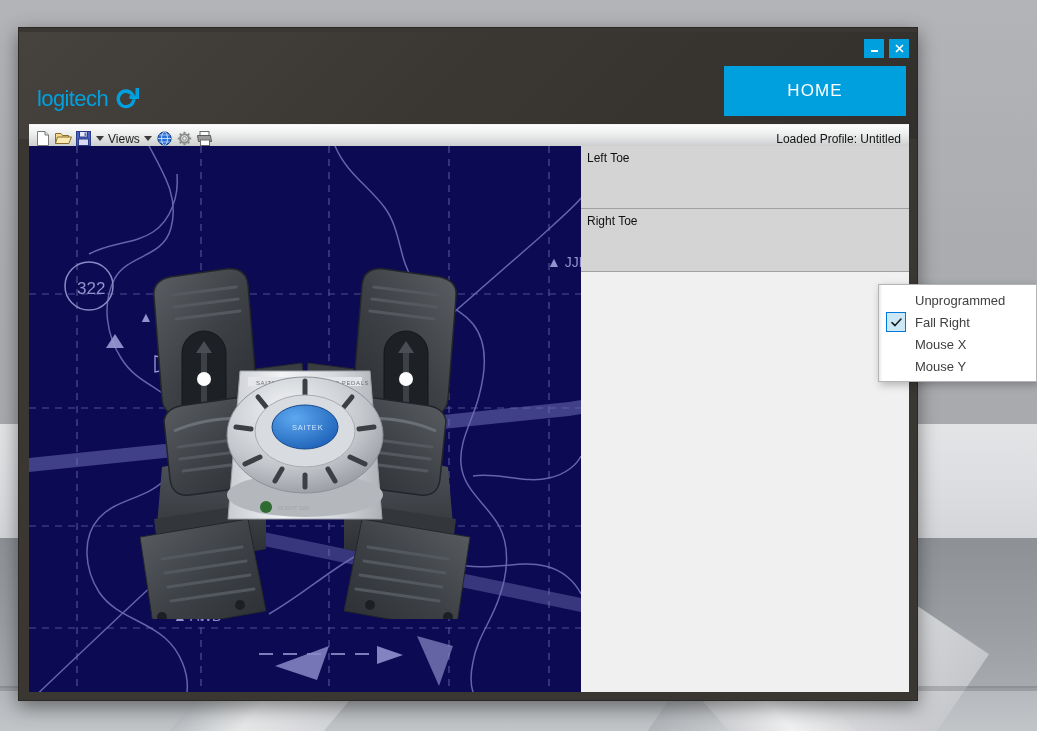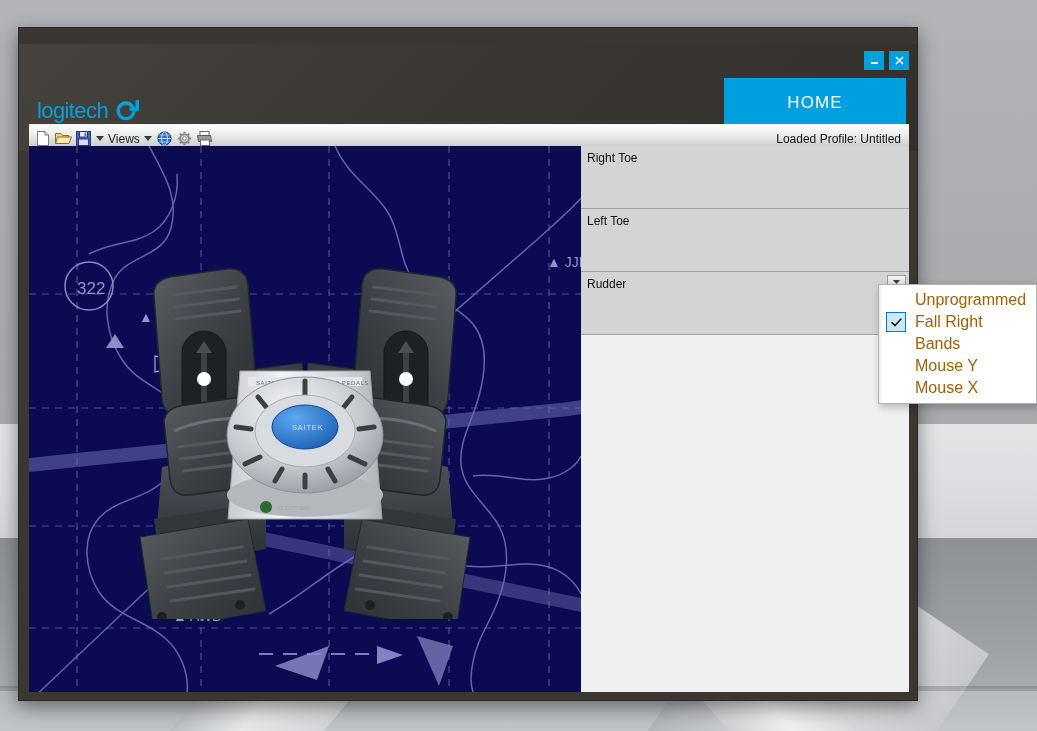--- a/index.html
+++ b/index.html
@@ -33,21 +33,21 @@
     background:#3a3733;
     box-shadow:0 6px 18px rgba(0,0,0,.45);
     border:1px solid #2b2926;
     box-sizing:border-box;
   }
   
   #titlebar{position:absolute;right:8px;top:7px;height:20px;display:flex;gap:5px;}
   .win-btn{width:20px;height:19px;background:#009fdd;display:flex;align-items:center;justify-content:center;cursor:pointer;}
   .win-btn svg{display:block;}
   
-  #brandbar{position:absolute;left:0;top:16px;width:100%;height:107px;
+  #brandbar{position:absolute;left:0;top:4px;width:100%;height:107px;
     background:linear-gradient(135deg,#46423d 0%,#3b3833 45%,#332f2c 100%);}
   #logo{position:absolute;left:18px;top:54px;display:flex;align-items:center;gap:7px;}
   #logo .wordmark{color:#00a0df;font-size:22px;letter-spacing:-.6px;font-weight:400;line-height:1;}
   #logo .gmark{width:26px;height:26px;}
   
   #nav{position:absolute;right:11px;top:34px;display:flex;gap:28px;}
   .nav-tab{height:50px;display:flex;align-items:center;justify-content:center;
     color:#fff;font-size:17px;letter-spacing:1.1px;cursor:pointer;position:relative;overflow:hidden;}
   #tab-home{width:182px;background:#009fdd;}
   #tab-prog{width:182px;background:#7fd3f2;}
@@ -78,21 +78,21 @@
   #row-right-toe{height:63px;}
   #row-rudder{height:63px;}
   .axis-dd{position:absolute;right:3px;top:3px;width:17px;height:12px;
     background:linear-gradient(180deg,#f4f4f4,#d8d8d8);border:1px solid #9c9c9c;cursor:pointer;
     display:flex;align-items:center;justify-content:center;}
 
   
   #dropdown-menu{position:absolute;left:878px;top:284px;width:157px;
     background:#fff;border:1px solid #b4b4b4;box-shadow:2px 3px 8px rgba(0,0,0,.25);
     padding:4px 0;z-index:50;}
-  .menu-item{height:22px;display:flex;align-items:center;cursor:pointer;font-size:16px;color:#a16207;}
+  .menu-item{height:22px;display:flex;align-items:center;cursor:pointer;font-size:13px;color:#404040;}
   .menu-gutter{width:34px;height:100%;display:flex;align-items:center;justify-content:center;flex:0 0 34px;}
   .check-box{width:20px;height:20px;background:#cce8f7;border:1px solid #0078d7;
     display:flex;align-items:center;justify-content:center;box-sizing:border-box;}
   .menu-text{padding-left:2px;}
   .menu-shadow-edge{position:absolute;left:0;top:0;width:3px;height:100%;
     background:linear-gradient(90deg,#e9e9e9,#fbfbfb);}
 </style>
 </head>
 <body>
 
@@ -394,36 +394,28 @@
           <ellipse cx="235" cy="208" rx="33" ry="22" fill="url(#blu)" stroke="#14488d"></ellipse>
           <text x="222" y="211" font-family="Liberation Sans, sans-serif" font-size="7.5" fill="#cfe5ff" letter-spacing="0.8">SAITEK</text>
           <circle cx="196" cy="288" r="6" fill="#2e6b30"></circle>
           <text x="208" y="291" font-family="Liberation Sans, sans-serif" font-size="5.5" fill="#9fa3a8">FLIGHT SIM</text>
         </g>
       </svg>
     </div>
 
     <div id="side-pane">
 
+      <div class="axis-row" id="row-left-toe">
+        <span class="axis-label">Left Toe</span>
+      </div>
+
       <div class="axis-row" id="row-right-toe">
         <span class="axis-label">Right Toe</span>
       </div>
 
-      <div class="axis-row" id="row-left-toe">
-        <span class="axis-label">Left Toe</span>
-      </div>
-
-      <div class="axis-row" id="row-rudder">
-        <span class="axis-label">Rudder</span>
-        <div class="axis-dd">
-          <svg width="7" height="4" viewBox="0 0 7 4" aria-hidden="true">
-            <path d="M0 0 L7 0 L3.5 4 Z" fill="#3a3a3a"></path>
-          </svg>
-        </div>
-      </div>
     </div>
   </div>
 </div>
 
 <div id="dropdown-menu">
   <div class="menu-shadow-edge"></div>
 
   <div class="menu-item">
     <span class="menu-gutter"></span>
     <span class="menu-text">Unprogrammed</span>
@@ -433,28 +425,24 @@
     <span class="menu-gutter">
       <span class="check-box">
         <svg width="11" height="9" viewBox="0 0 11 9" aria-hidden="true">
           <path d="M1 4.6 L4 7.6 L10 1" stroke="#1b1b1b" stroke-width="1.5" fill="none" stroke-linecap="round" stroke-linejoin="round"></path>
         </svg>
       </span>
     </span>
     <span class="menu-text">Fall Right</span>
   </div>
 
+
+
   <div class="menu-item">
     <span class="menu-gutter"></span>
-    <span class="menu-text">Bands</span>
-  </div>
-
+    <span class="menu-text">Mouse X</span>
+  </div>
 
   <div class="menu-item">
     <span class="menu-gutter"></span>
     <span class="menu-text">Mouse Y</span>
   </div>
-
-  <div class="menu-item">
-    <span class="menu-gutter"></span>
-    <span class="menu-text">Mouse X</span>
-  </div>
 </div>
 
 </body></html>

